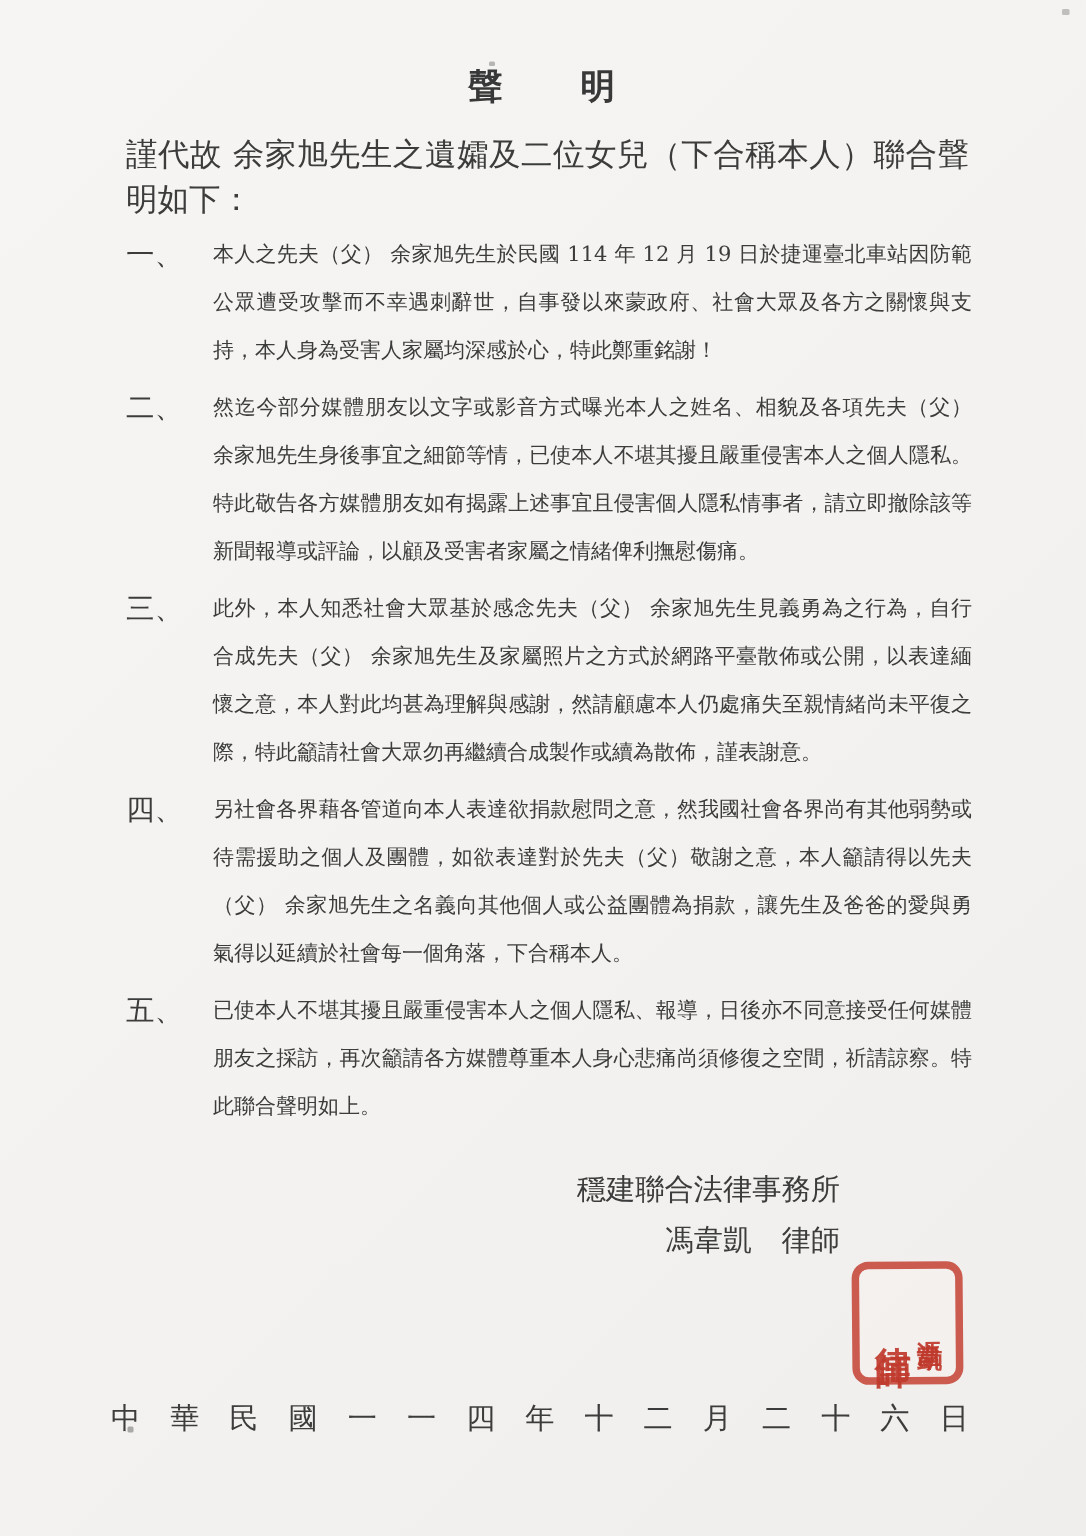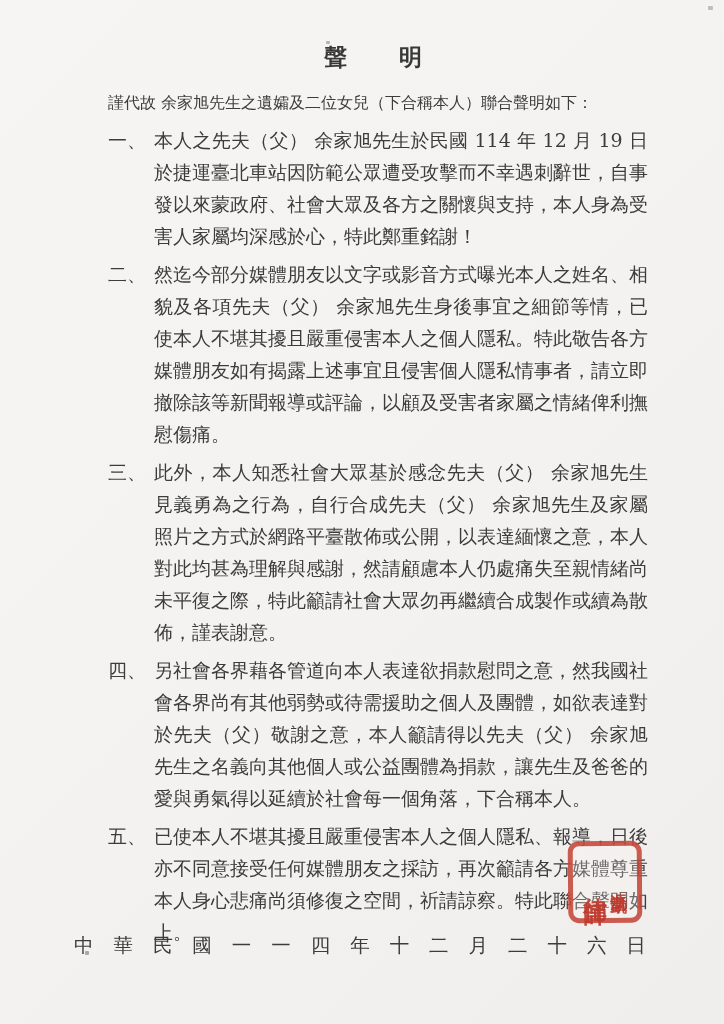--- a/index.html
+++ b/index.html
@@ -8,33 +8,32 @@
     background:#e9e8e6;
     font-family:"DejaVu Serif","Liberation Serif",serif;
   }
   .page{
     position:relative;
     width:724px;height:1024px;
     background:linear-gradient(135deg,#f6f5f3 0%,#f3f2f0 55%,#efeeec 100%);
     color:#3b3b3b;
     overflow:hidden;
     box-sizing:border-box;
-    padding-left:24px;
   }
   .title{
     margin-top:42px;
     text-align:center;
     font-size:23px;
     font-weight:600;
     letter-spacing:2px;
     color:#383838;
   }
   .intro{
     margin:15px 78px 6px 84px;
-    font-size:16px;
+    font-size:21px;
     line-height:30px;
     text-align:justify;
     color:#3c3c3c;
   }
   .items{
     margin:0 76px 0 84px;
   }
   .item{
     display:flex;
     align-items:flex-start;
@@ -42,25 +41,26 @@
   }
   .item-num{
     flex:0 0 46px;
     font-size:19px;
     line-height:32px;
     color:#3c3c3c;
     white-space:nowrap;
   }
   .item-text{
     flex:1;
-    font-size:19px;
+    font-size:14px;
     line-height:32px;
     text-align:justify;
     text-justify:inter-ideograph;
     color:#3c3c3c;
+    margin-left:12px;
   }
   .signature{
     margin-top:22px;
     padding-right:164px;
     text-align:right;
   }
   .sig-firm{
     font-size:19.5px;
     line-height:34px;
     color:#3c3c3c;
@@ -140,20 +140,24 @@
     <div class="item">
       <div class="item-num">四、</div>
       <div class="item-text">另社會各界藉各管道向本人表達欲捐款慰問之意，然我國社會各界尚有其他弱勢或待需援助之個人及團體，如欲表達對於先夫（父）敬謝之意，本人籲請得以先夫（父） 余家旭先生之名義向其他個人或公益團體為捐款，讓先生及爸爸的愛與勇氣得以延續於社會每一個角落，下合稱本人。</div>
     </div>
     <div class="item">
       <div class="item-num">五、</div>
       <div class="item-text">已使本人不堪其擾且嚴重侵害本人之個人隱私、報導，日後亦不同意接受任何媒體朋友之採訪，再次籲請各方媒體尊重本人身心悲痛尚須修復之空間，祈請諒察。特此聯合聲明如上。</div>
     </div>
   </div>
 
+  <div class="signature">
+    <div class="sig-firm">穩建聯合法律事務所</div>
+    <div class="sig-lawyer">馮韋凱　律師</div>
+  </div>
 
   <div class="seal">
     <span class="seal-col left">律師</span>
     <span class="seal-col right">馮韋凱</span>
   </div>
 
   <div class="dateline">
     <span>中</span>
     <span>華</span>
     <span>民</span>

